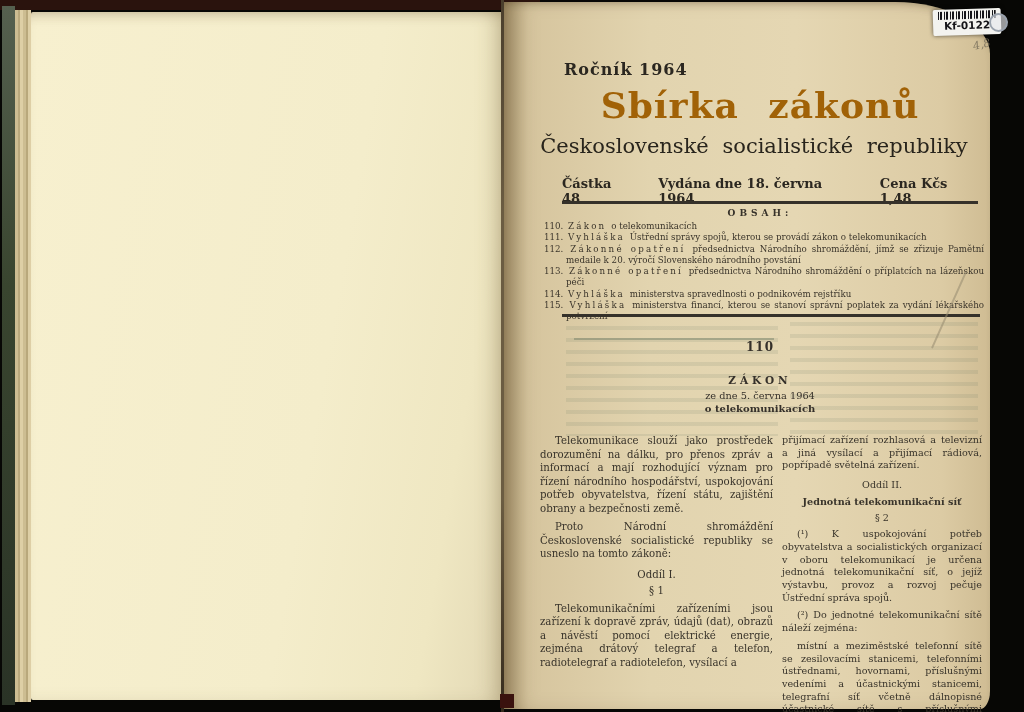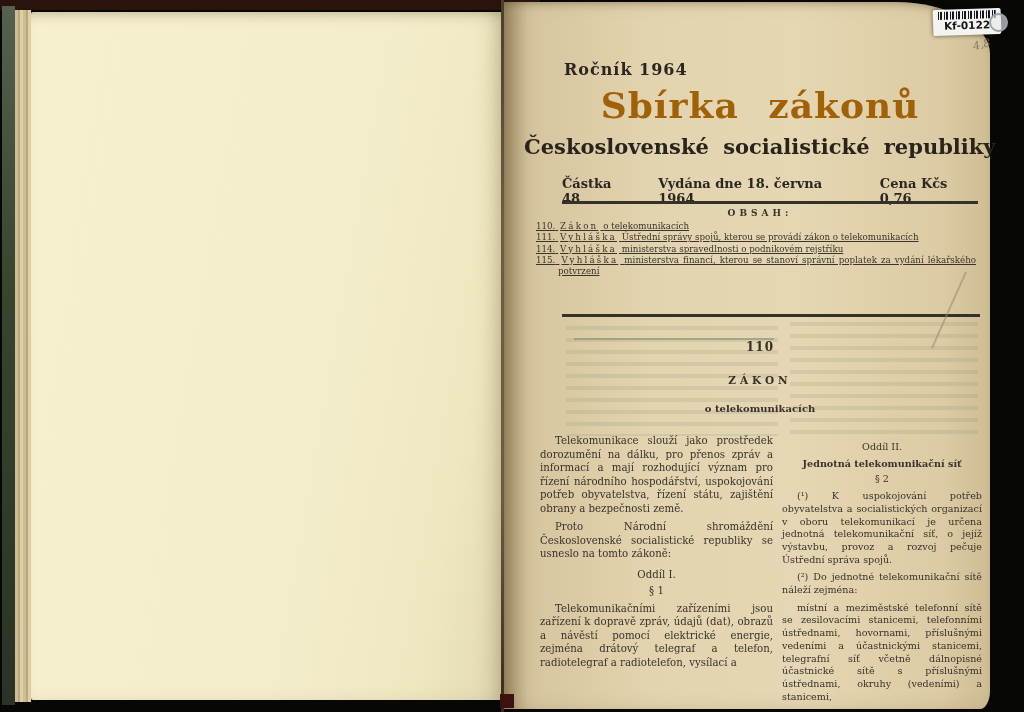--- a/index.html
+++ b/index.html
@@ -22,28 +22,28 @@
               background:linear-gradient(90deg,#c3b086 0%,#d6c59e 5%,#e2d4af 30%,#e5d7b3 60%,#dccba4 90%,#cfbc93 100%);
               box-shadow:inset 20px 0 26px -14px rgba(70,50,20,.55), inset 0 6px 10px -6px rgba(60,45,20,.4);}
   .cover-bottom-sliver{position:absolute;left:500px;top:694px;width:14px;height:14px;background:#3a120e;}
 
   
   .content{position:absolute;left:504px;top:0;width:486px;height:712px;color:#35302a;}
   .rocnik{position:absolute;left:60px;top:60px;font-size:16px;font-weight:bold;letter-spacing:1px;color:#2b2720;}
   .title{position:absolute;left:36px;top:84px;width:440px;text-align:center;white-space:nowrap;
          font-size:36px;font-weight:bold;word-spacing:16px;letter-spacing:1px;color:#a16207;}
   .subtitle{position:absolute;left:20px;top:134px;width:460px;text-align:center;white-space:nowrap;
-            font-size:21px;font-weight:bold;word-spacing:7px;color:#28241c;}
+            font-size:21px;font-weight:normal;word-spacing:7px;color:#28241c;}
   .mast-row{position:absolute;left:58px;top:176px;width:416px;display:flex;justify-content:space-between;
             font-size:13px;font-weight:bold;color:#2b2720;gap:28px;}
   .rule1{position:absolute;left:58px;top:201px;width:416px;height:3px;background:#35312a;}
   .obsah-h{position:absolute;left:36px;top:208px;width:440px;text-align:center;
            font-size:9px;font-weight:bold;letter-spacing:4px;color:#37322a;}
-  .toc{position:absolute;left:32px;top:221px;width:440px;font-size:8.7px;line-height:11.3px;
-       color:#3a342a;text-align:justify;text-decoration:underline;}
+  .toc{position:absolute;left:40px;top:221px;width:440px;font-size:8.7px;line-height:11.3px;
+       color:#3a342a;text-align:justify;}
   .toc-item{padding-left:22px;text-indent:-22px;}
   .toc-kind{letter-spacing:2.2px;margin:0 2px;}
   .rule2{position:absolute;left:58px;top:314px;width:418px;height:3px;background:#35312a;}
 
   
   .ghost{position:absolute;filter:blur(.7px);opacity:.5;
          background:repeating-linear-gradient(180deg,rgba(105,120,100,.28) 0 4.5px,rgba(0,0,0,0) 4.5px 12px);}
   .ghost-a{left:62px;top:326px;width:212px;height:110px;}
   .ghost-b{left:286px;top:322px;width:188px;height:116px;}
   .ghost-line{position:absolute;left:70px;top:338px;width:200px;height:2px;background:rgba(80,100,80,.35);filter:blur(.5px);}
@@ -90,35 +90,45 @@
   <div class="page-right"></div>
   <div class="cover-bottom-sliver"></div>
 
   <div class="content">
     <div class="rocnik">Ročník 1964</div>
     <div class="title">Sbírka zákonů</div>
     <div class="subtitle">Československé socialistické republiky</div>
     <div class="mast-row">
       <span>Částka 48</span>
       <span>Vydána dne 18. června 1964</span>
-      <span>Cena Kčs 0,76</span>
+      <span>Cena Kčs 1,48</span>
     </div>
     <div class="rule1"></div>
     <div class="obsah-h">OBSAH:</div>
 
     <div class="toc">
       <div class="toc-item">
         <span class="toc-num">110.</span>
         <span class="toc-kind">Zákon</span>
         <span class="toc-rest">o telekomunikacích</span>
       </div>
       <div class="toc-item">
         <span class="toc-num">111.</span>
         <span class="toc-kind">Vyhláška</span>
         <span class="toc-rest">Ústřední správy spojů, kterou se provádí zákon o telekomunikacích</span>
+      </div>
+      <div class="toc-item">
+        <span class="toc-num">112.</span>
+        <span class="toc-kind">Zákonné opatření</span>
+        <span class="toc-rest">předsednictva Národního shromáždění, jímž se zřizuje Pamětní medaile k 20. výročí Slovenského národního povstání</span>
+      </div>
+      <div class="toc-item">
+        <span class="toc-num">113.</span>
+        <span class="toc-kind">Zákonné opatření</span>
+        <span class="toc-rest">předsednictva Národního shromáždění o příplatcích na lázeňskou péči</span>
       </div>
       <div class="toc-item">
         <span class="toc-num">114.</span>
         <span class="toc-kind">Vyhláška</span>
         <span class="toc-rest">ministerstva spravedlnosti o podnikovém rejstříku</span>
       </div>
       <div class="toc-item">
         <span class="toc-num">115.</span>
         <span class="toc-kind">Vyhláška</span>
         <span class="toc-rest">ministerstva financí, kterou se stanoví správní poplatek za vydání lékařského potvrzení</span>
@@ -126,33 +136,35 @@
     </div>
 
     <div class="rule2"></div>
 
     <div class="ghost ghost-a"></div>
     <div class="ghost ghost-b"></div>
     <div class="ghost-line"></div>
 
     <div class="law-num">110</div>
     <div class="law-kind">ZÁKON</div>
+    <div class="law-date">ze dne 5. června 1964</div>
     <div class="law-subj">o telekomunikacích</div>
 
     <div class="cols">
       <div class="col col-l">
         <p class="para">Telekomunikace slouží jako prostředek dorozumění na dálku, pro přenos zpráv a informací a mají rozhodující význam pro řízení národního hospodářství, uspokojování potřeb obyvatelstva, řízení státu, zajištění obrany a bezpečnosti země.</p>
         <p class="para">Proto Národní shromáždění Československé socialistické republiky se usneslo na tomto zákoně:</p>
         <div class="sec">
           <span class="oddil">Oddíl I.</span>
           <span class="par">§ 1</span>
         </div>
         <p class="para">Telekomunikačními zařízeními jsou zařízení k dopravě zpráv, údajů (dat), obrazů a návěstí pomocí elektrické energie, zejména drátový telegraf a telefon, radiotelegraf a radiotelefon, vysílací a</p>
       </div>
       <div class="col col-r">
+        <p class="para" style="text-indent:0;">přijímací zařízení rozhlasová a televizní a jiná vysílací a přijímací rádiová, popřípadě světelná zařízení.</p>
         <div class="sec">
           <span class="oddil">Oddíl II.</span>
           <span class="name">Jednotná telekomunikační síť</span>
           <span class="par">§ 2</span>
         </div>
         <p class="para">(¹) K uspokojování potřeb obyvatelstva a socialistických organizací v oboru telekomunikací je určena jednotná telekomunikační síť, o jejíž výstavbu, provoz a rozvoj pečuje Ústřední správa spojů.</p>
         <p class="para">(²) Do jednotné telekomunikační sítě náleží zejména:</p>
         <p class="para">místní a meziměstské telefonní sítě se zesilovacími stanicemi, telefonními ústřednami, hovornami, příslušnými vedeními a účastnickými stanicemi, telegrafní síť včetně dálnopisné účastnické sítě s příslušnými ústřednami, okruhy (vedeními) a stanicemi,</p>
       </div>
     </div>

